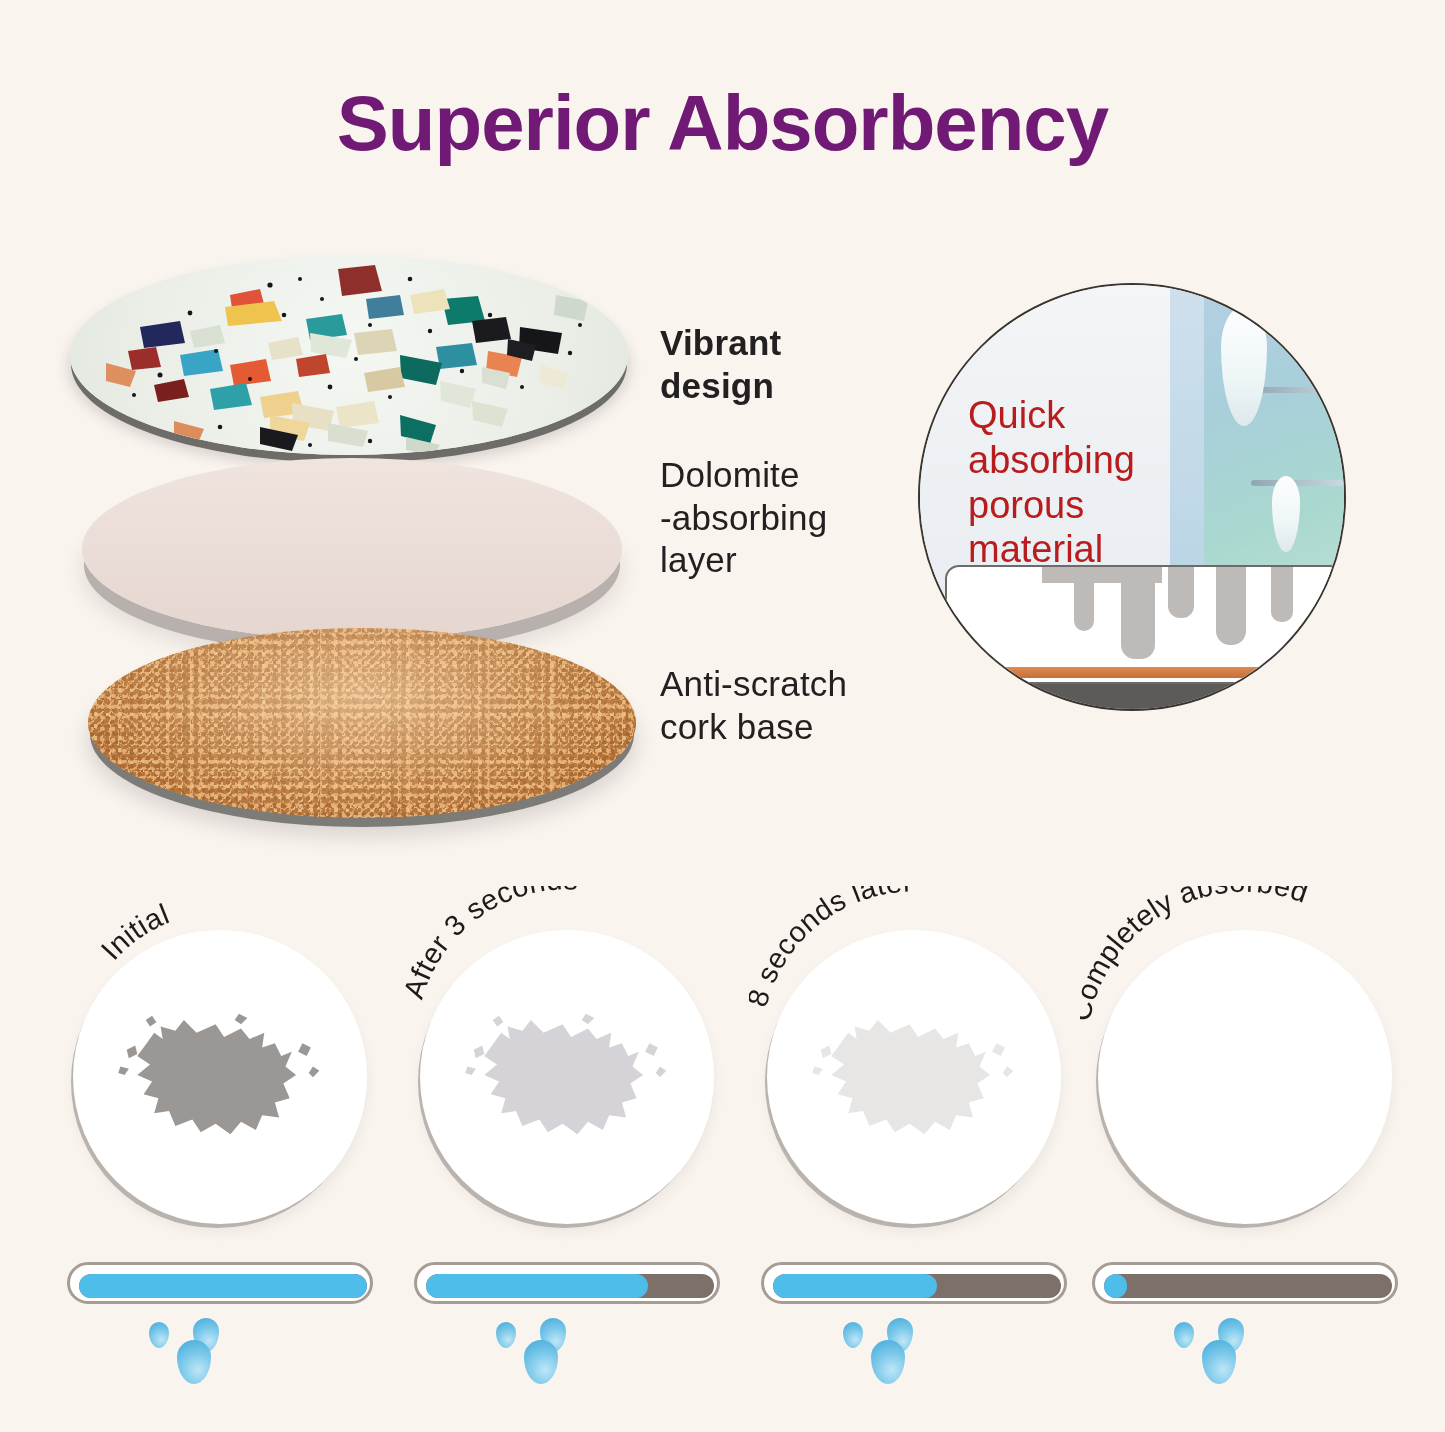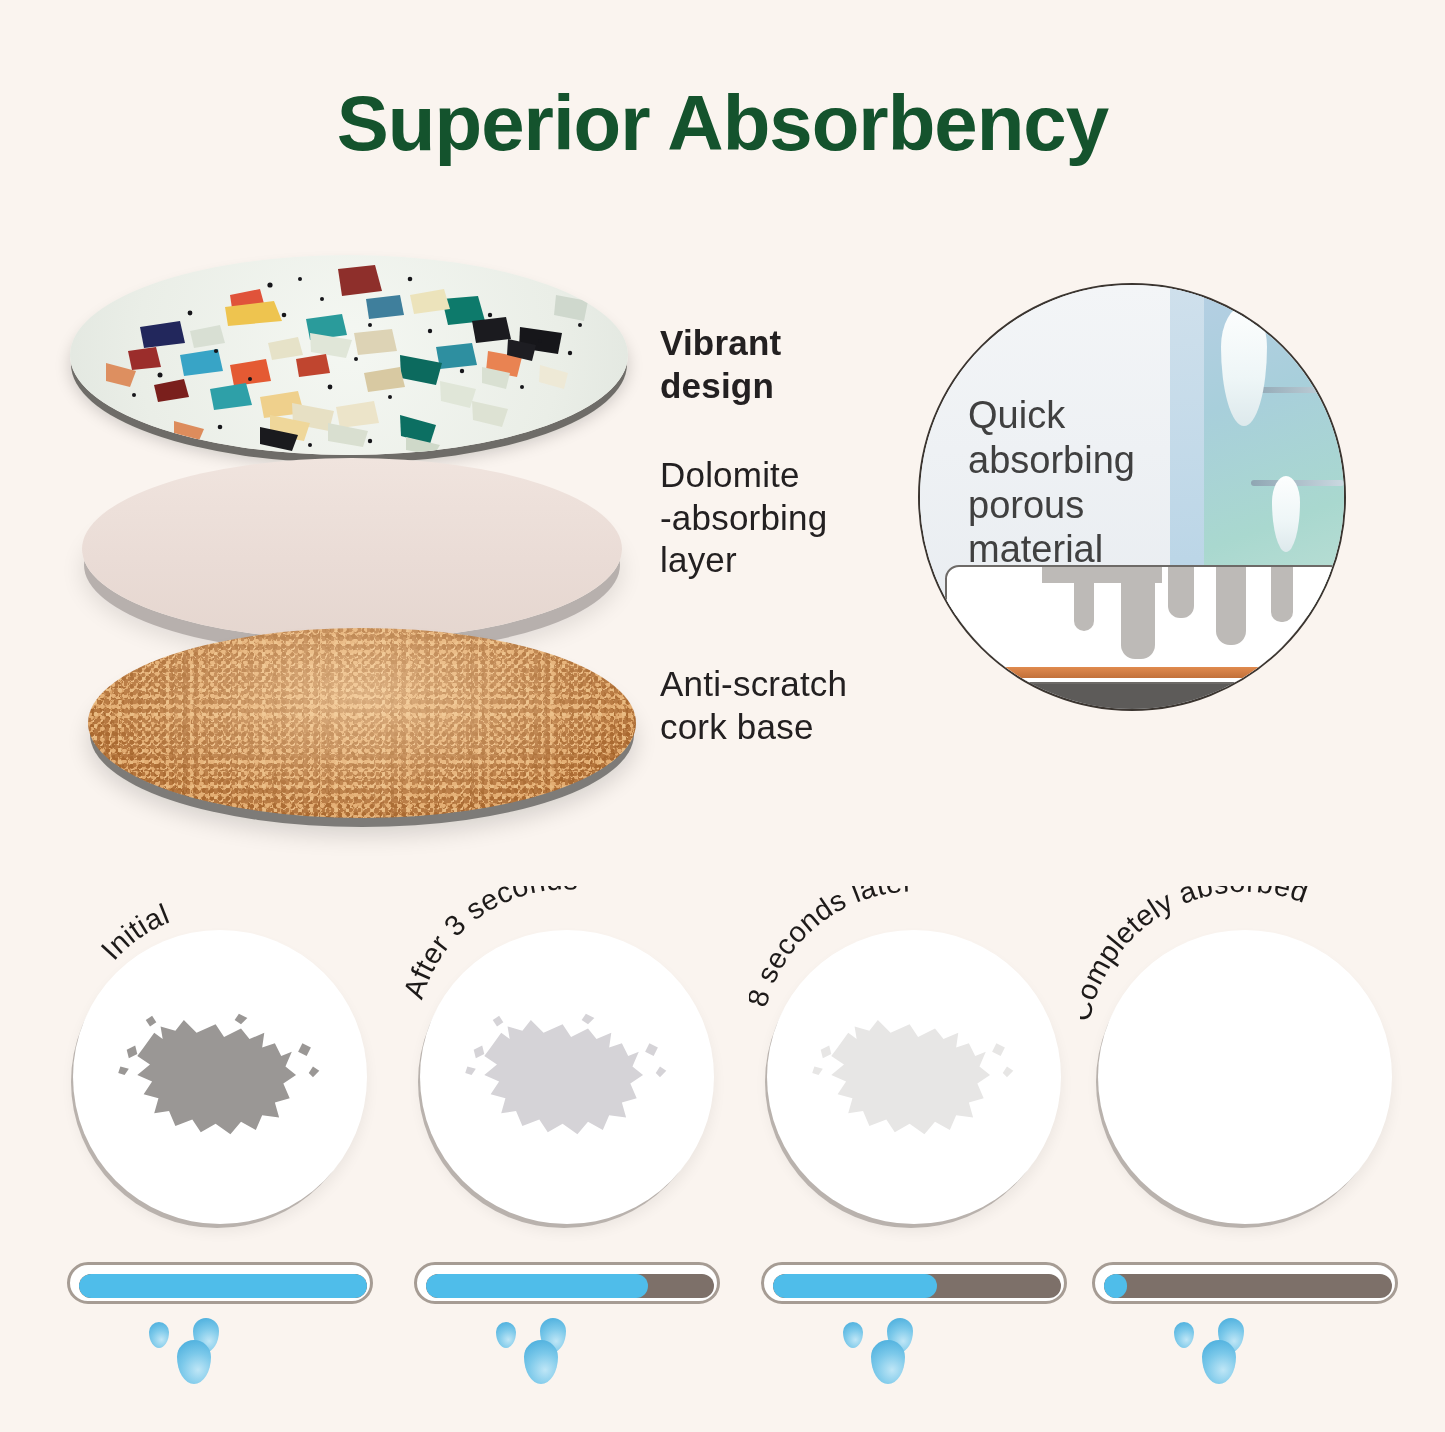--- a/index.html
+++ b/index.html
@@ -13,21 +13,21 @@
   .page { position: relative; width: 1445px; height: 1432px; background: #FAF4EF; }
 
   
   .title {
     position: absolute;
     top: 78px; left: 0; width: 1445px;
     text-align: center;
     font-size: 78px;
     font-weight: bold;
     letter-spacing: -1px;
-    color: #14532d;
+    color: #701a75;
     font-family: "Liberation Sans", sans-serif;
   }
 
   
   .stack { position: absolute; left: 60px; top: 240px; width: 580px; height: 570px; }
 
   .disc { position: absolute; }
 
   
   .disc-top {
@@ -136,21 +136,21 @@
     overflow:hidden;
   }
   .drip { position:absolute; top:-2px; background:#bdbab7; }
   .slab-cork {
     position:absolute; left:8%; bottom:3%; width:86%; height:11px;
     background: linear-gradient(180deg,#e08a4e 0%, #c2703a 100%);
     border-radius: 5px;
   }
   .callout-text {
     position:absolute; left:48px; top:108px; width: 240px;
-    font-size: 38px; line-height: 1.18; color:#404040; font-weight:300;
+    font-size: 38px; line-height: 1.18; color:#b91c1c; font-weight:300;
     font-family: "Liberation Sans", sans-serif;
   }
 
   
   .seq { position:absolute; left:0; top:930px; width:1445px; height:470px; }
   .seq-item { position:absolute; width:330px; height:470px; }
   .seq-circle {
     position:absolute; left:18px; top:0; width:294px; height:294px;
     border-radius:50%; background:#ffffff;
     box-shadow: -3px 5px 0 -1px #b9b2ad, 0 8px 14px rgba(0,0,0,.06);

